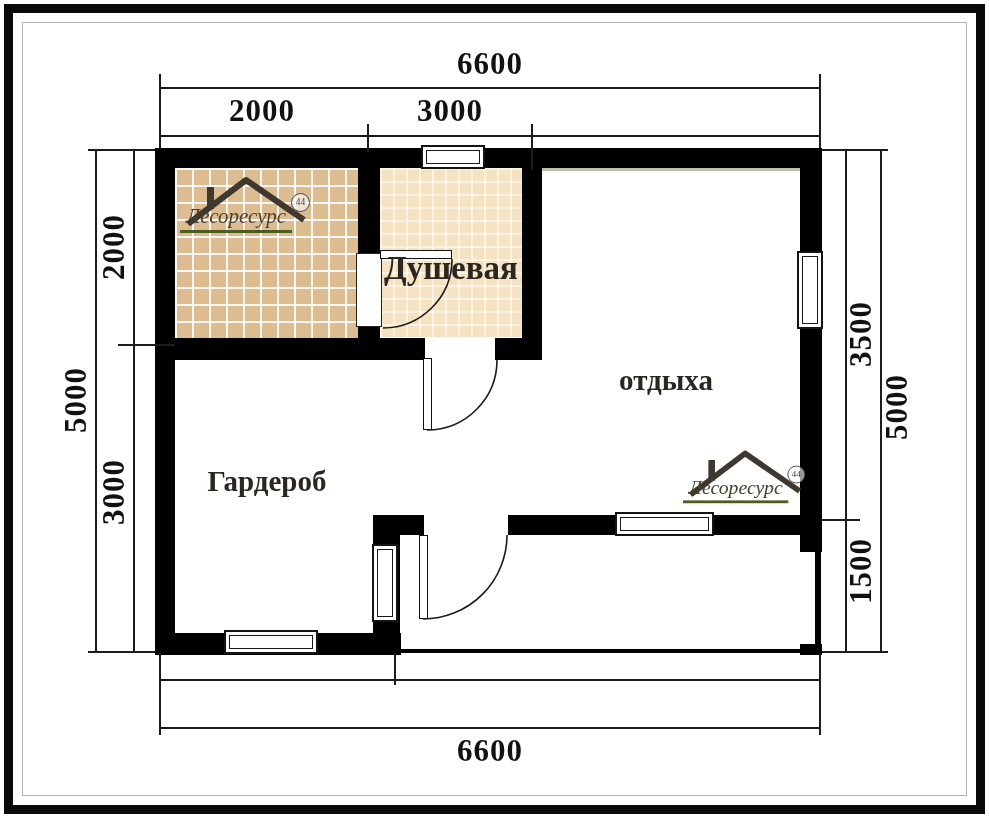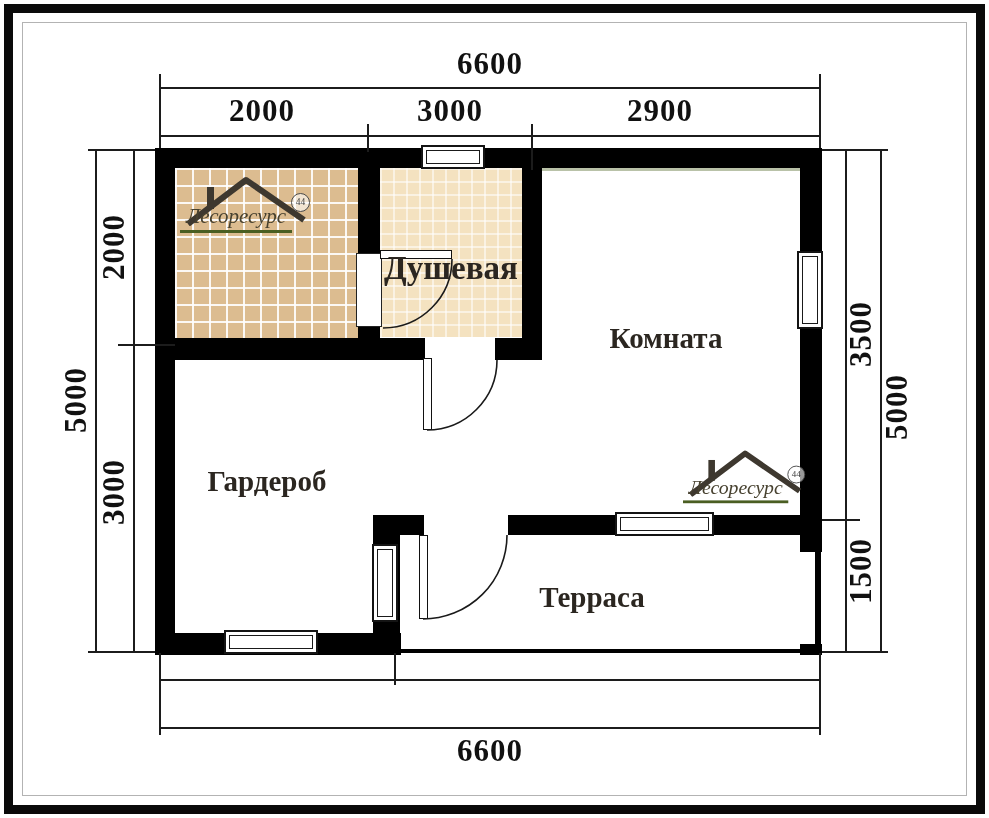--- a/index.html
+++ b/index.html
@@ -111,36 +111,34 @@
   <div class="line" style="left:819px;top:74px;width:2px;height:74px;"></div>
   <div class="line" style="left:367px;top:124px;width:2px;height:28px;"></div>
   <div class="line" style="left:531px;top:124px;width:2px;height:46px;"></div>
   <div class="line" style="left:159px;top:653px;width:2px;height:82px;"></div>
   <div class="line" style="left:819px;top:653px;width:2px;height:82px;"></div>
   <div class="line" style="left:394px;top:653px;width:2px;height:32px;"></div>
 
   <div class="dim" style="left:420px;top:46px;">6600</div>
   <div class="dim" style="left:192px;top:93px;">2000</div>
   <div class="dim" style="left:380px;top:93px;">3000</div>
-  <div class="dim" style="left:590px;top:93px;">2900</div>
 
   <div class="dim" style="left:420px;top:733px;">6600</div>
 
   <div class="dim v" style="left:11px;top:383px;">5000</div>
   <div class="dim v" style="left:49px;top:230px;">2000</div>
   <div class="dim v" style="left:49px;top:475px;">3000</div>
 
   <div class="dim v" style="left:796px;top:317px;">3500</div>
   <div class="dim v" style="left:796px;top:554px;">1500</div>
   <div class="dim v" style="left:832px;top:390px;">5000</div>
 
   <div class="room-label" style="left:341px;top:248px;font-size:33px;">Душевая</div>
-  <div class="room-label" style="left:556px;top:318px;font-size:29px;">Комната</div>
+  <div class="room-label" style="left:556px;top:360px;font-size:29px;">отдыха</div>
   <div class="room-label" style="left:157px;top:461px;font-size:29px;">Гардероб</div>
-  <div class="room-label" style="left:482px;top:577px;font-size:29px;">Терраса</div>
 
   <div class="logo" style="left:180px;top:170px;">
     <svg class="roof" width="130" height="56" viewBox="0 0 130 56">
       <rect x="27" y="17" width="7" height="22" fill="#3e382f"></rect>
       <path d="M8 54 L66 10 L124 50" fill="none" stroke="#3e382f" stroke-width="6" stroke-linejoin="round"></path>
     </svg>
     <span class="logo-text">Лесоресурс</span>
     <span class="logo-badge">44</span>
   </div>
 

